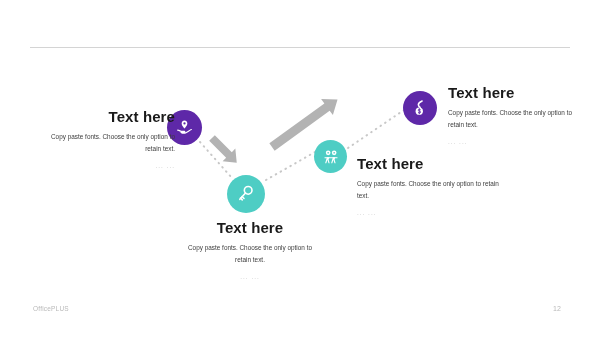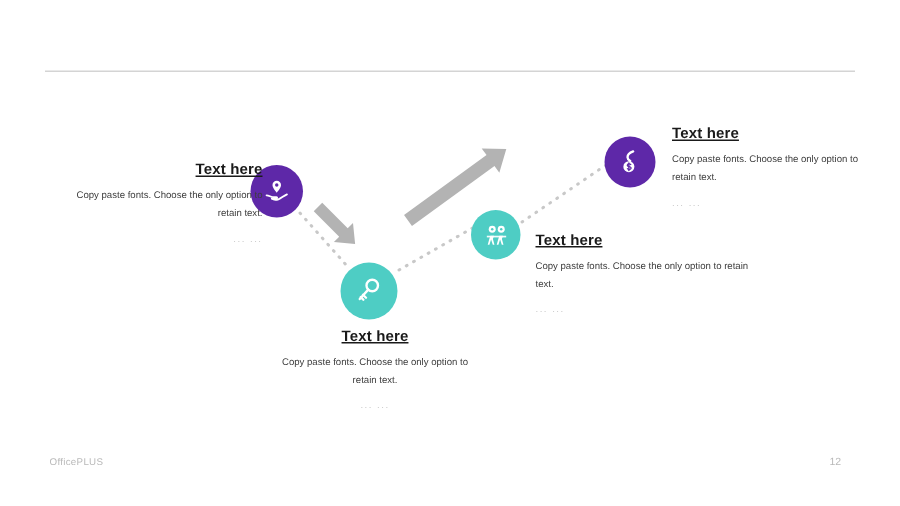--- a/index.html
+++ b/index.html
@@ -28,22 +28,22 @@
   .node svg{display:block;}
 
   #node1{left:167px;top:110px;width:35px;height:35px;background:#5E28A8;}
   #node2{left:227px;top:175px;width:38px;height:38px;background:#4ECDC4;}
   #node3{left:314px;top:140px;width:33px;height:33px;background:#4ECDC4;}
   #node4{left:403px;top:91px;width:34px;height:34px;background:#5E28A8;}
 
   
   .tblock{position:absolute;}
   .thead{
-    font-size:10px;font-weight:bold;color:#1a1a1a;
-    margin:0 0 6px 0;letter-spacing:0.1px;text-decoration:underline;
+    font-size:15px;font-weight:bold;color:#1a1a1a;
+    margin:0 0 6px 0;letter-spacing:0.1px;
   }
   .tbody{
     font-size:6.4px;color:#3d3d3d;line-height:1.85;margin:0;
     font-weight:normal;
   }
   .tdots{
     font-size:6.4px;color:#c9c9c9;margin:7px 0 0 0;letter-spacing:1px;
   }
 
   #text1{left:45px;top:108px;width:130px;text-align:right;}

